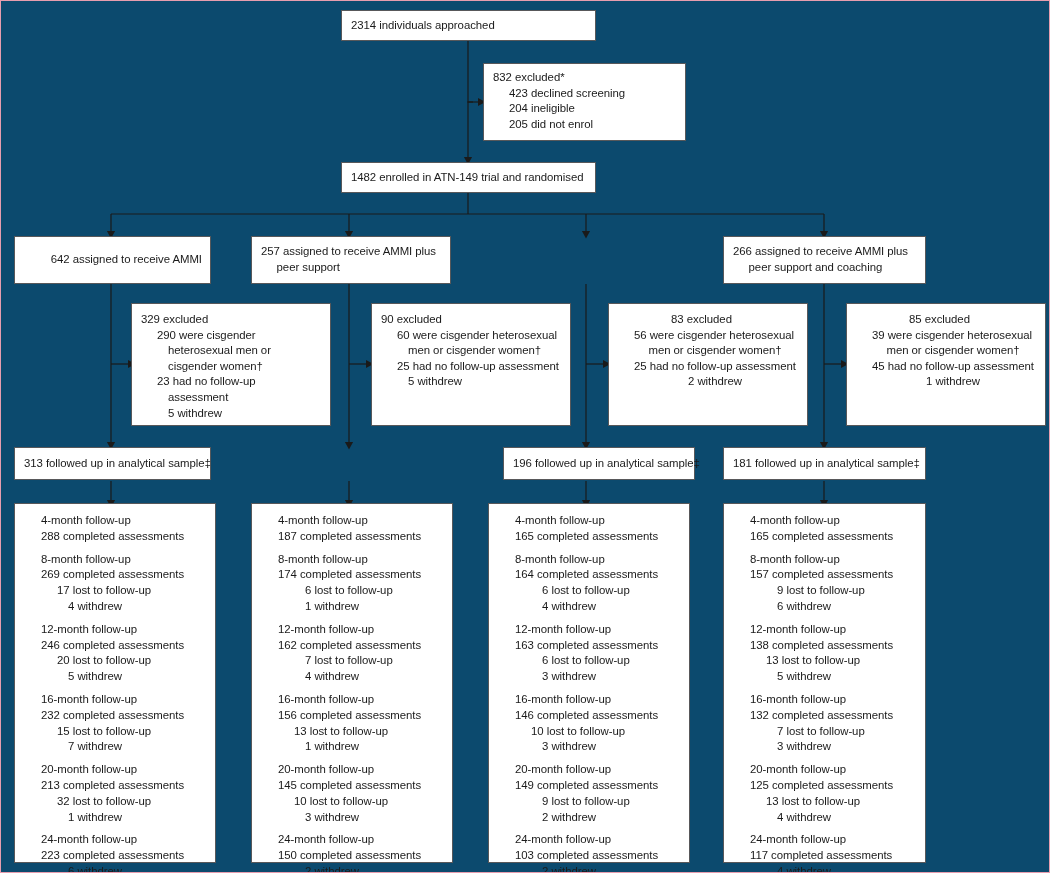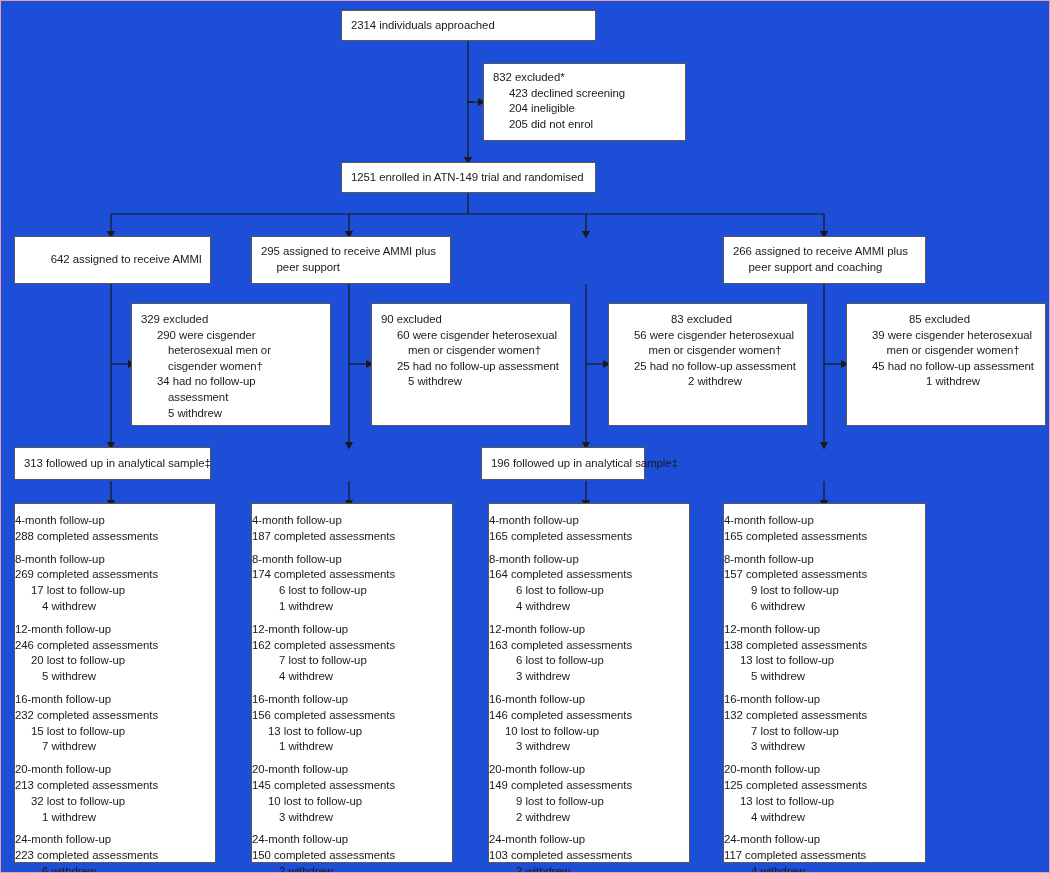--- a/index.html
+++ b/index.html
@@ -10,21 +10,21 @@
   }
   body {
     font-family: "Liberation Sans", sans-serif;
   }
   #page {
     position: relative;
     width: 1050px;
     height: 873px;
     box-sizing: border-box;
     border: 1.5px solid #e79dae;
-    background: #1d4ed8;
+    background: #0c4a6e;
     overflow: hidden;
   }
   .stage {
     position: absolute;
     left: 0;
     top: 0;
     width: 1050px;
     height: 873px;
   }
   svg.lines {
@@ -50,21 +50,21 @@
     display: flex;
     flex-direction: column;
     justify-content: center;
   }
   .ln { white-space: pre; display: block; }
   .ind1 { padding-left: 16px; }
   .ind2 { padding-left: 27px; }
   .fu-block { display: block; }
   .fu-block + .fu-block { margin-top: 7px; }
   .detail-box {
-    padding: 9px 8px 6px 0;
+    padding: 9px 8px 6px 26px;
     line-height: 15.8px;
   }
   .excl-box { padding: 8px 22px 6px 9px; }
 </style>
 </head>
 <body>
 
 <div id="page">
   <div class="stage">
 
@@ -114,32 +114,32 @@
     </div>
 
     <div class="box" style="left:482px; top:62px; width:203px; height:78px;">
       <span class="ln">832 excluded*</span>
       <span class="ln ind1">423 declined screening</span>
       <span class="ln ind1">204 ineligible</span>
       <span class="ln ind1">205 did not enrol</span>
     </div>
 
     <div class="box center-v" style="left:340px; top:161px; width:255px; height:31px;">
-      <span class="ln">1251 enrolled in ATN-149 trial and randomised</span>
+      <span class="ln">1482 enrolled in ATN-149 trial and randomised</span>
     </div>
 
     <div class="box center-v" style="left:13px; top:235px; width:197px; height:48px;text-align:right;">
       <span class="ln">642 assigned to receive AMMI</span>
     </div>
     <div class="box excl-box" style="left:130px; top:302px; width:200px; height:123px;">
       <span class="ln">329 excluded</span>
       <span class="ln ind1">290 were cisgender</span>
       <span class="ln ind2">heterosexual men or</span>
       <span class="ln ind2">cisgender women†</span>
-      <span class="ln ind1">34 had no follow-up</span>
+      <span class="ln ind1">23 had no follow-up</span>
       <span class="ln ind2">assessment</span>
       <span class="ln ind2">5 withdrew</span>
     </div>
     <div class="box center-v" style="left:13px; top:446px; width:197px; height:33px;">
       <span class="ln">313 followed up in analytical sample‡</span>
     </div>
     <div class="box detail-box" style="left:13px; top:502px; width:202px; height:360px;">
       <span class="fu-block">
         <span class="ln">4-month follow-up</span>
         <span class="ln">288 completed assessments</span>
@@ -169,21 +169,21 @@
         <span class="ln ind2">1 withdrew</span>
       </span>
       <span class="fu-block">
         <span class="ln">24-month follow-up</span>
         <span class="ln">223 completed assessments</span>
         <span class="ln ind2">6 withdrew</span>
       </span>
     </div>
 
     <div class="box center-v" style="left:250px; top:235px; width:200px; height:48px;">
-      <span class="ln">295 assigned to receive AMMI plus
+      <span class="ln">257 assigned to receive AMMI plus
      peer support</span>
     </div>
     <div class="box excl-box" style="left:370px; top:302px; width:200px; height:123px;">
       <span class="ln">90 excluded</span>
       <span class="ln ind1">60 were cisgender heterosexual</span>
       <span class="ln ind2">men or cisgender women†</span>
       <span class="ln ind1">25 had no follow-up assessment</span>
       <span class="ln ind2">5 withdrew</span>
     </div>
     <div class="box detail-box" style="left:250px; top:502px; width:202px; height:360px;">
@@ -222,21 +222,21 @@
       </span>
     </div>
 
     <div class="box excl-box" style="left:607px; top:302px; width:200px; height:123px;text-align:center;">
       <span class="ln">83 excluded</span>
       <span class="ln ind1">56 were cisgender heterosexual</span>
       <span class="ln ind2">men or cisgender women†</span>
       <span class="ln ind1">25 had no follow-up assessment</span>
       <span class="ln ind2">2 withdrew</span>
     </div>
-    <div class="box center-v" style="left:480px; top:446px; width:164px; height:33px;text-align:center;">
+    <div class="box center-v" style="left:502px; top:446px; width:192px; height:33px;text-align:center;">
       <span class="ln">196 followed up in analytical sample‡</span>
     </div>
     <div class="box detail-box" style="left:487px; top:502px; width:202px; height:360px;">
       <span class="fu-block">
         <span class="ln">4-month follow-up</span>
         <span class="ln">165 completed assessments</span>
       </span>
       <span class="fu-block">
         <span class="ln">8-month follow-up</span>
         <span class="ln">164 completed assessments</span>
@@ -272,20 +272,23 @@
       <span class="ln">266 assigned to receive AMMI plus
      peer support and coaching</span>
     </div>
     <div class="box excl-box" style="left:845px; top:302px; width:200px; height:123px;text-align:center;">
       <span class="ln">85 excluded</span>
       <span class="ln ind1">39 were cisgender heterosexual</span>
       <span class="ln ind2">men or cisgender women†</span>
       <span class="ln ind1">45 had no follow-up assessment</span>
       <span class="ln ind2">1 withdrew</span>
     </div>
+    <div class="box center-v" style="left:722px; top:446px; width:203px; height:33px;">
+      <span class="ln">181 followed up in analytical sample‡</span>
+    </div>
     <div class="box detail-box" style="left:722px; top:502px; width:203px; height:360px;">
       <span class="fu-block">
         <span class="ln">4-month follow-up</span>
         <span class="ln">165 completed assessments</span>
       </span>
       <span class="fu-block">
         <span class="ln">8-month follow-up</span>
         <span class="ln">157 completed assessments</span>
         <span class="ln ind2">9 lost to follow-up</span>
         <span class="ln ind2">6 withdrew</span>

